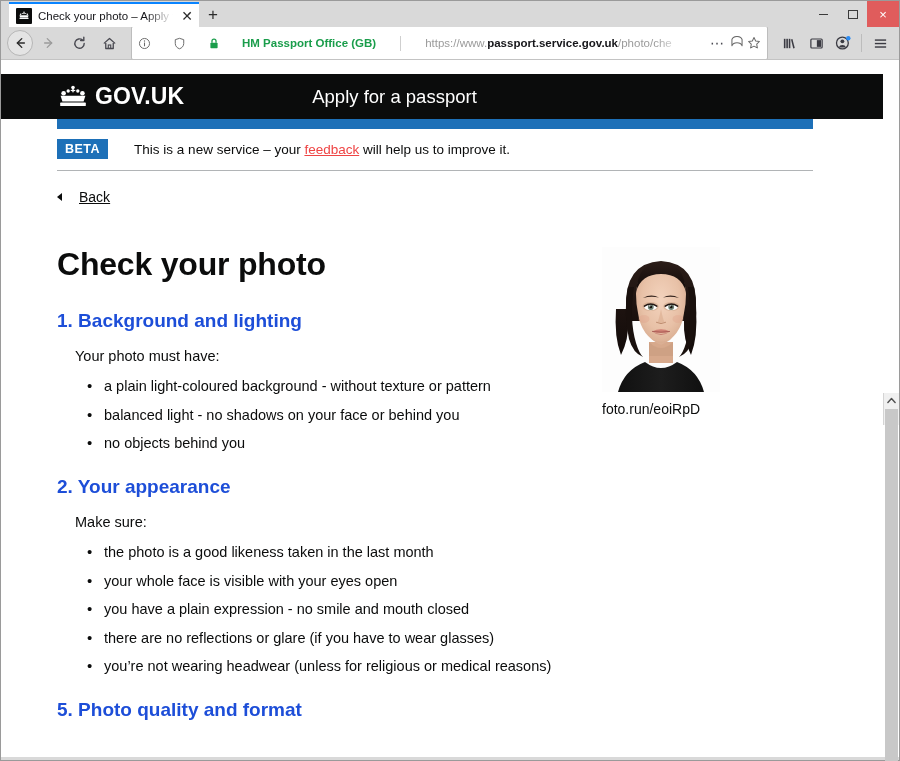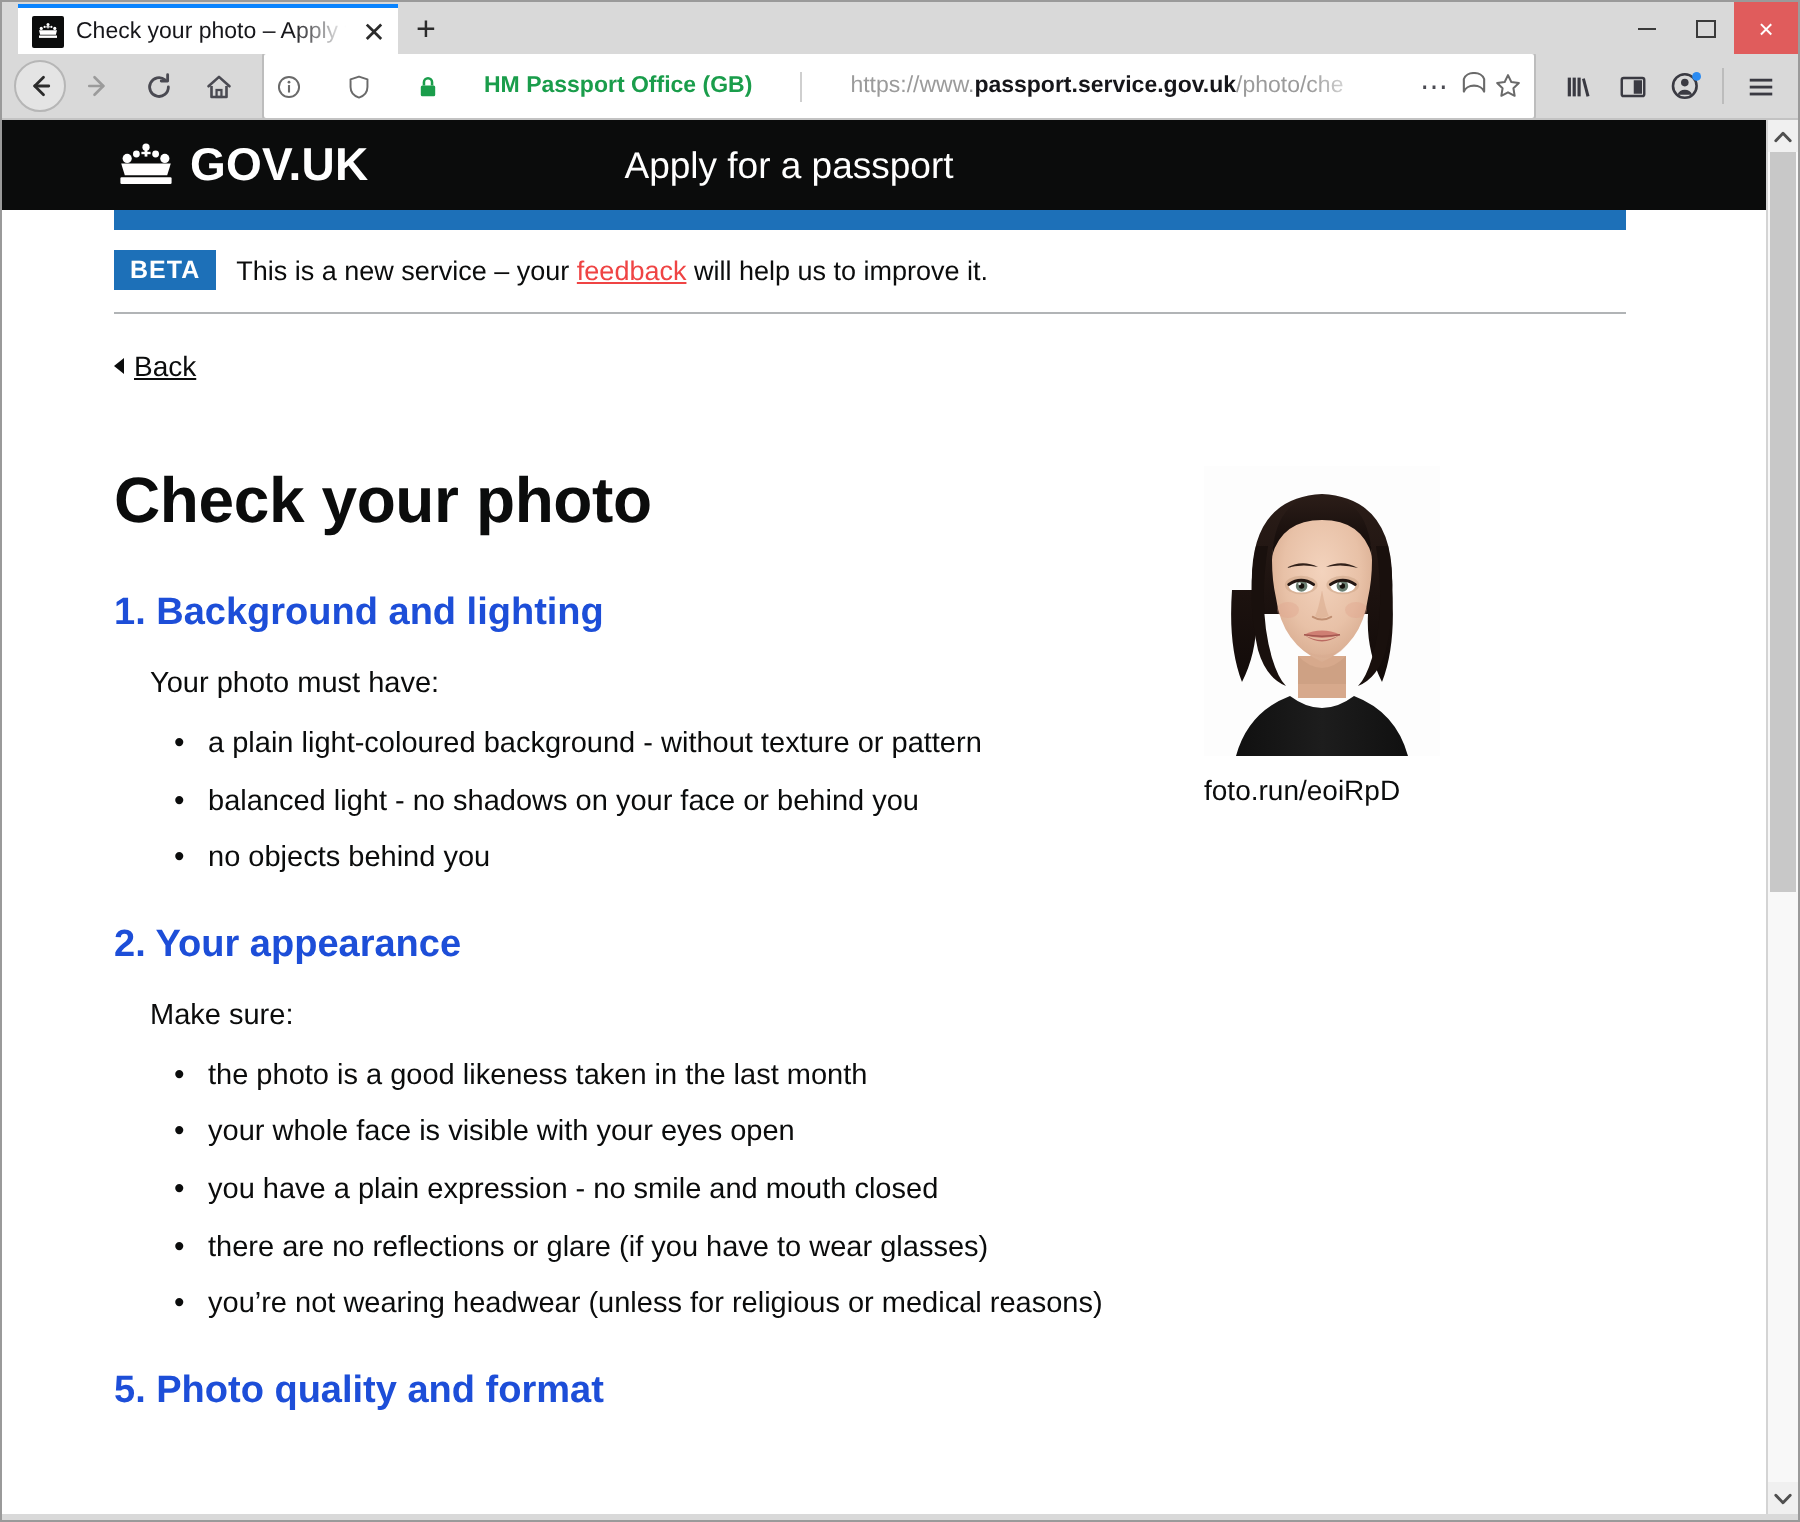--- a/index.html
+++ b/index.html
@@ -144,20 +144,21 @@
   .tb-divider { width:1px; height:18px; background:#bcbcbc; margin:0 4px; }
 
   
   .content-wrap {
     flex: 1;
     position: relative;
     background: #ffffff;
     display: flex;
     min-height: 0;
     border-top: 1px solid #c3c3c3;
+    align-items: center;
   }
   .page {
     flex: 1;
     position: relative;
     overflow: hidden;
     background: #ffffff;
   }
 
   
   .govuk-header {
@@ -187,35 +188,35 @@
     height: 10px;
     background: #1d70b8;
     margin: 0 70px 0 56px;
   }
 
   
   .phase-banner {
     margin: 0 70px 0 56px;
     border-bottom: 1px solid #b1b4b6;
     padding: 10px 0 11px 0;
-    display: flex; align-items: center; gap: 10px;
+    display: flex; align-items: center; gap: 26px;
   }
   .phase-tag {
     background: #1d70b8; color: #ffffff;
     font-size: 12.5px; font-weight: 700;
     padding: 3px 8px;
     letter-spacing: 0.5px;
   }
   .phase-text { font-size: 13.5px; color: #0b0c0c; }
   .phase-text a { color: #ef4444; text-decoration: underline; }
 
   
   .back-link {
     margin: 18px 0 16px 56px;
-    display: inline-flex; align-items: center; gap: 5px;
+    display: inline-flex; align-items: center; gap: 17px;
     font-size: 14px; color: #0b0c0c;
     cursor: pointer;
   }
   .back-caret {
     display: inline-block;
     width: 0; height: 0;
     border-top: 4px solid transparent;
     border-bottom: 4px solid transparent;
     border-right: 5px solid #0b0c0c;
   }

